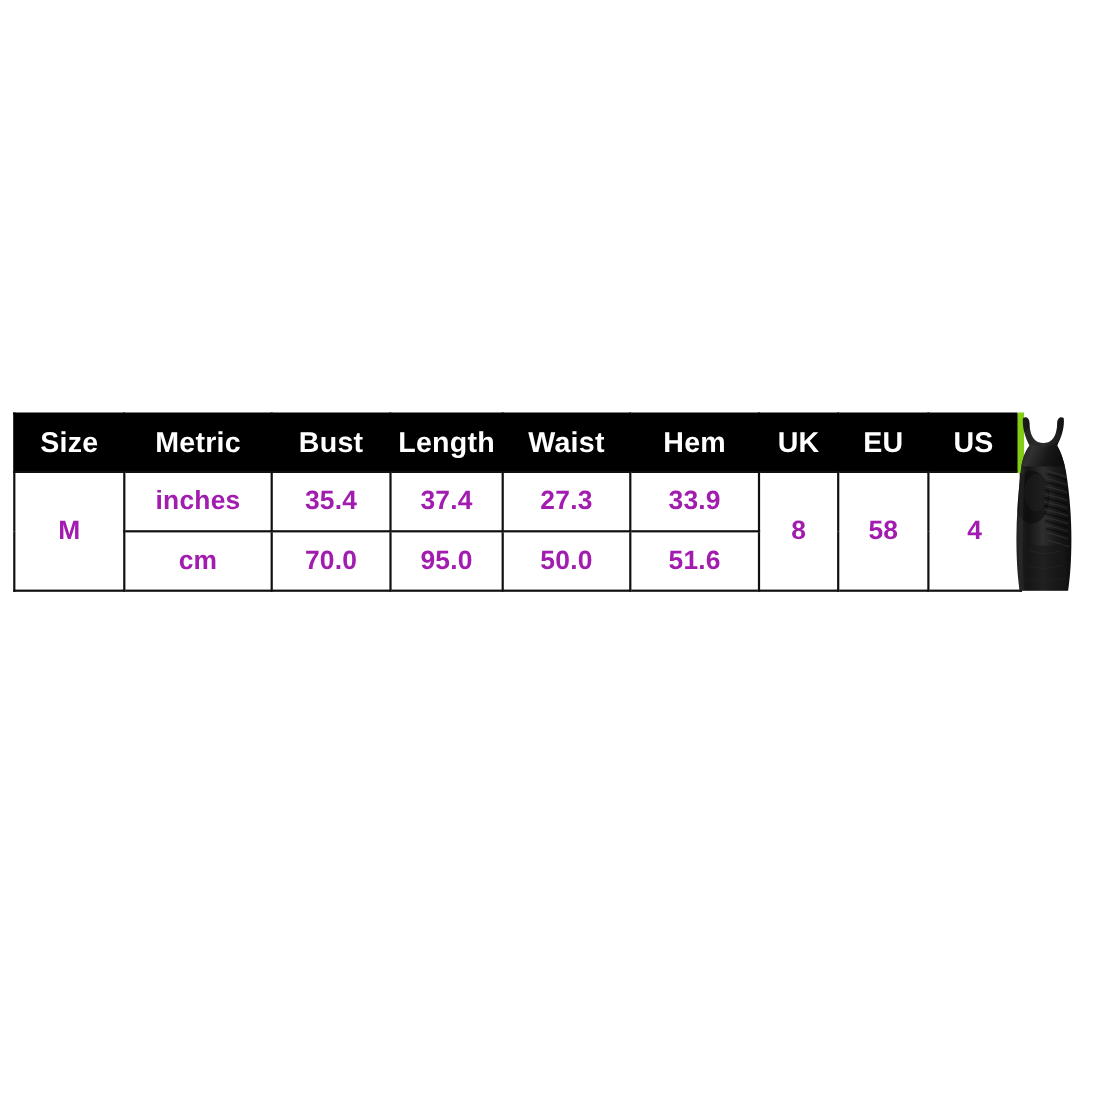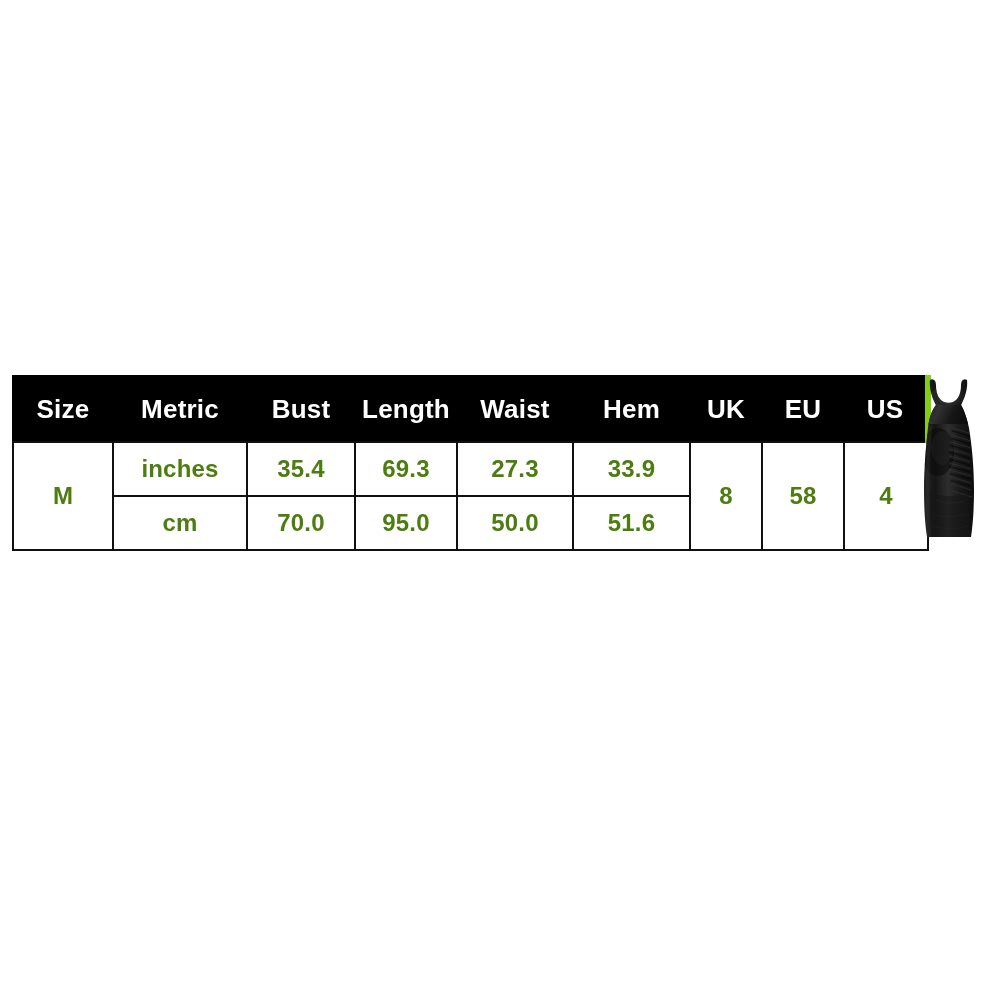--- a/index.html
+++ b/index.html
@@ -33,29 +33,29 @@
     height: 162px;
     background: #ffffff;
   }
 
   table.sizetable td,
   table.sizetable th {
     border: 2px solid #101010;
     text-align: center;
     vertical-align: middle;
     padding: 0;
-    color: #4d7c0f;
+    color: #a21caf;
     background: #ffffff;
     font-weight: 700;
     font-size: 24px;
     letter-spacing: .2px;
   }
 
   
-  table.sizetable thead tr { height: 66px; }
+  table.sizetable thead tr { height: 53px; }
   table.sizetable thead th {
     background: #000000;
     color: #ffffff;
     border: 2px solid #000000;
     border-bottom: 2px solid #101010;
     font-size: 26px;
     font-weight: 700;
   }
   table.sizetable thead th:first-child { border-left: 2px solid #000; }
   table.sizetable thead th:last-child  { border-right: 6px solid #84cc16; }
@@ -106,21 +106,21 @@
         <th style="width:70px">UK</th>
         <th style="width:80px">EU</th>
         <th style="width:80px">US</th>
       </tr>
     </thead>
     <tbody>
       <tr>
         <td class="size-cell" rowspan="2">M</td>
         <td class="metric-cell">inches</td>
         <td class="num-cell">35.4</td>
-        <td class="num-cell">69.3</td>
+        <td class="num-cell">37.4</td>
         <td class="num-cell">27.3</td>
         <td class="num-cell">33.9</td>
         <td class="intl-cell" rowspan="2">8</td>
         <td class="intl-cell" rowspan="2">58</td>
         <td class="intl-cell" rowspan="2">4</td>
       </tr>
       <tr>
         <td class="metric-cell">cm</td>
         <td class="num-cell">70.0</td>
         <td class="num-cell">95.0</td>

